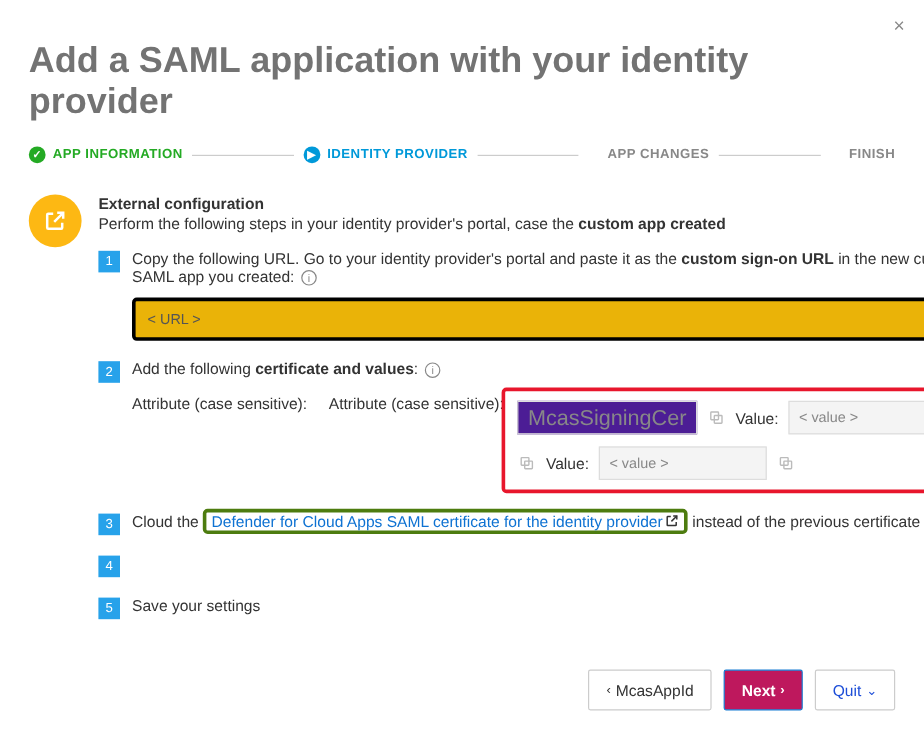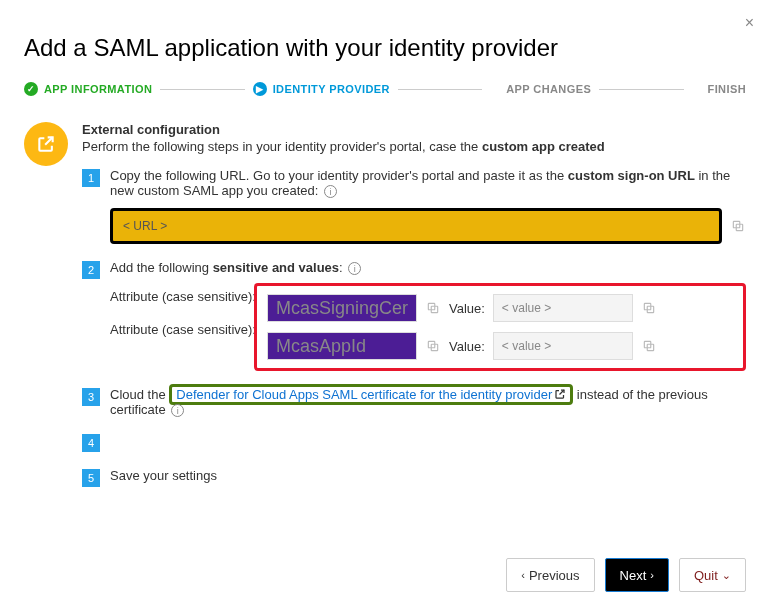--- a/index.html
+++ b/index.html
@@ -12,21 +12,21 @@
     width: 770px;
     height: 608px;
     position: relative;
     padding: 18px 24px 0 24px;
   }
   .close-x {
     position: absolute; top: 14px; right: 16px;
     font-size: 16px; color: #888; cursor: pointer;
   }
   h1 {
-    font-size: 24px; font-weight: 400; margin: 16px 0 20px 0; color: #000000;
+    font-size: 30px; font-weight: 700; margin: 16px 0 20px 0; color: #737373;
   }
   .stepper {
     display: flex; align-items: center; gap: 0;
     margin-bottom: 26px;
     font-size: 11px; color: #666;
   }
   .step {
     display: flex; align-items: center; gap: 6px;
     font-weight: 600; letter-spacing: 0.4px;
   }
@@ -96,25 +96,25 @@
   .ext-icn { display:inline-block; width:12px; height:12px; margin-left:2px; vertical-align:-1px; }
   .footer {
     position:absolute; bottom:16px; right:24px;
     display:flex; gap:10px;
   }
   .btn {
     height:34px; padding:0 14px; font-size:13px; border-radius:2px;
     display:inline-flex; align-items:center; gap:4px; cursor:pointer;
   }
   .btn-prev { background:#fff; border:1px solid #ccc; color:#333; }
-  .btn-next { background:#000000; border:1px solid #177cd3; color:#fff; font-weight:400; }
-  .btn-quit { background:#fff; border:1px solid #ccc; color:#7f1d1d; }
+  .btn-next { background:#be185d; border:1px solid #177cd3; color:#fff; font-weight:700; }
+  .btn-quit { background:#fff; border:1px solid #ccc; color:#1d4ed8; }
   .caret { font-size:11px; }
   .step2-body .attr-outer { display:flex; align-items:flex-start; gap:8px; }
-  .step2-label-col { display:flex; flex-direction:column; gap:18px; padding-top:14px; }
+  .step2-label-col { display:flex; flex-direction:row; gap:18px; padding-top:14px; }
 </style>
 </head>
 <body>
 
 <div class="close-x">×</div>
 
 <h1>Add a SAML application with your identity provider</h1>
 
 <div class="stepper">
   <div class="step done">
@@ -168,21 +168,21 @@
                 </svg>
             </span>
           </div>
         </div>
       </li>
 
       <li>
         <span class="num">2</span>
         <div class="li-body step2-body">
           <span>
-            <span>Add the following </span><b>sensitive and values</b><span>:</span>
+            <span>Add the following </span><b>certificate and values</b><span>:</span>
           </span>
           <span class="info-icn">i</span>
 
           <div class="attr-outer">
             <div class="step2-label-col">
               <span class="attr-label">Attribute (case sensitive):</span>
               <span class="attr-label">Attribute (case sensitive):</span>
             </div>
             <div class="attr-block" style="flex:1">
               <div class="attr-row">
@@ -196,21 +196,20 @@
                 <span>Value:</span>
                 <input class="val-input" readonly="" value="&lt; value &gt;" style="">
                 <span class="copy-icn">
                     <svg viewBox="0 0 24 24" fill="none" stroke="currentColor" stroke-width="2">
                       <rect x="9" y="9" width="11" height="11" rx="1"></rect>
                       <rect x="4" y="4" width="11" height="11" rx="1"></rect>
                     </svg>
                   </span>
               </div>
               <div class="attr-row">
-                <input class="attr-input" readonly="" value="McasAppId" style="">
                 <span class="copy-icn">
                     <svg viewBox="0 0 24 24" fill="none" stroke="currentColor" stroke-width="2">
                       <rect x="9" y="9" width="11" height="11" rx="1"></rect>
                       <rect x="4" y="4" width="11" height="11" rx="1"></rect>
                     </svg>
                   </span>
                 <span>Value:</span>
                 <input class="val-input" readonly="" value="&lt; value &gt;" style="">
                 <span class="copy-icn">
                     <svg viewBox="0 0 24 24" fill="none" stroke="currentColor" stroke-width="2">
@@ -246,21 +245,21 @@
           <span>Save your settings</span>
         </div>
       </li>
     </ul>
   </div>
 </div>
 
 <div class="footer">
   <button class="btn btn-prev">
     <span class="caret">‹</span>
-    <span>Previous</span>
+    <span>McasAppId</span>
   </button>
   <button class="btn btn-next">
     <span>Next</span>
     <span class="caret">›</span>
   </button>
   <button class="btn btn-quit">
     <span>Quit</span>
     <span class="caret">⌄</span>
   </button>
 </div>

